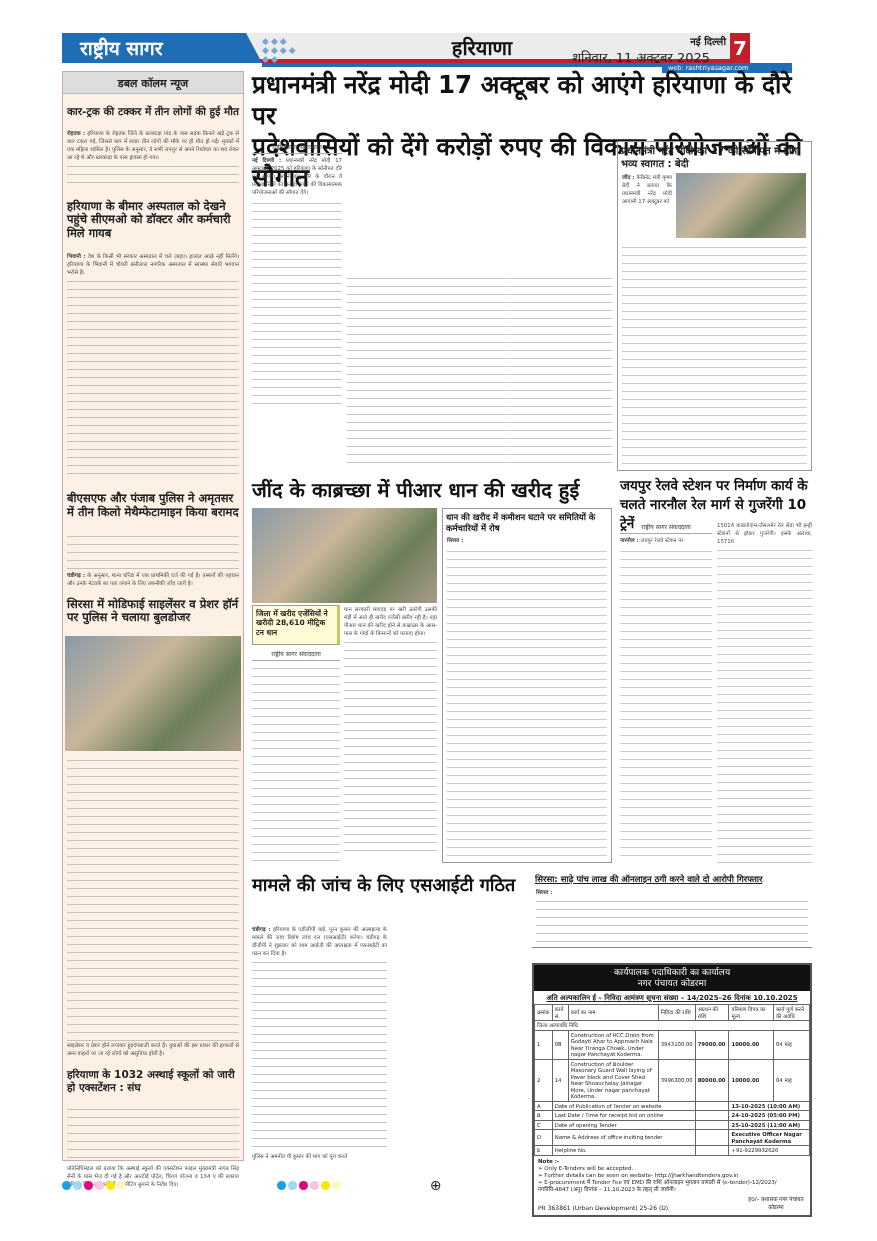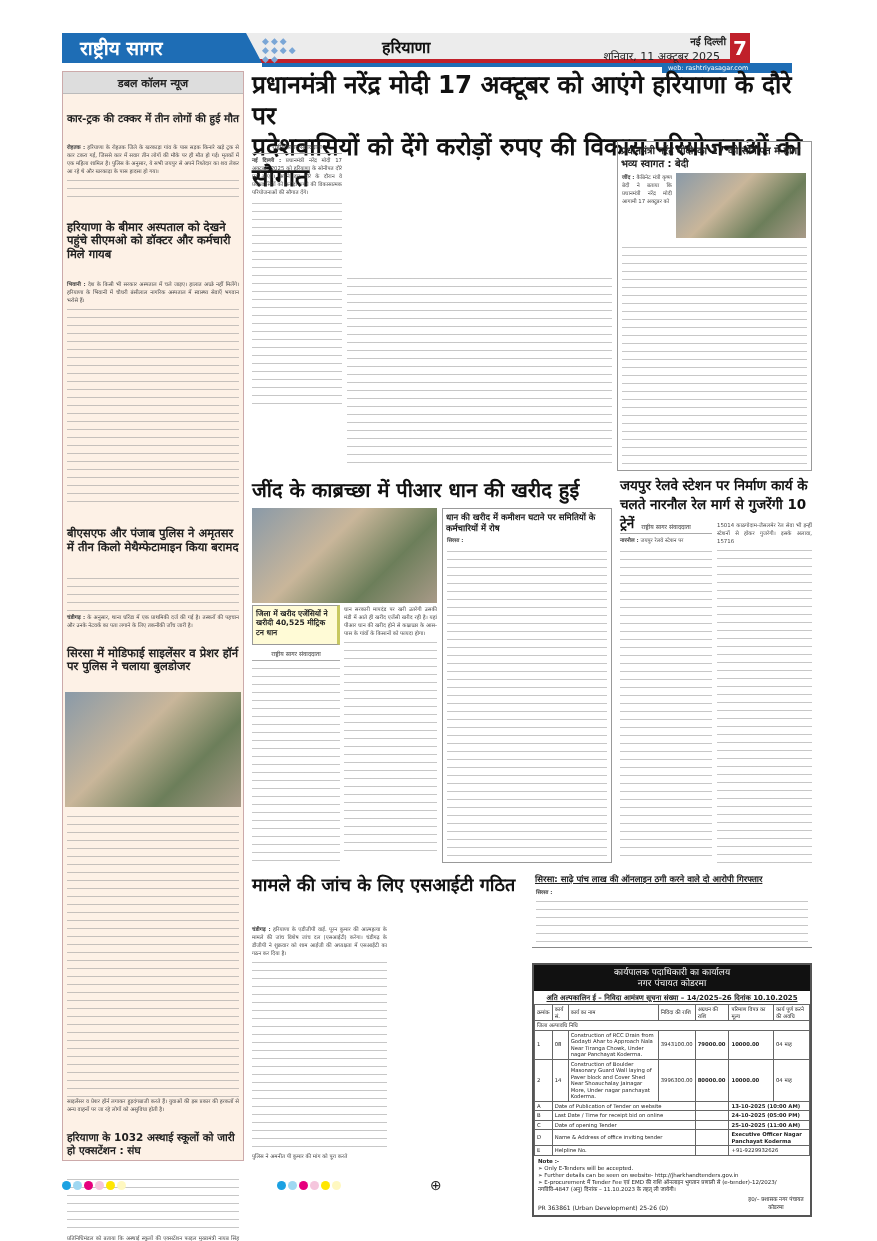--- a/index.html
+++ b/index.html
@@ -1,29 +1,29 @@
 <!DOCTYPE html>
 <html><head>
 <meta charset="utf-8">
 <style>
 *{box-sizing:border-box;margin:0;padding:0}
 body{width:877px;height:1241px;background:#fff;font-family:"DejaVu Sans",sans-serif;color:#222;position:relative;overflow:hidden}
 .page{position:absolute;left:62px;top:33px;width:750px;height:1180px}
 .masthead{position:absolute;left:0;top:0;width:688px;height:30px;background:#ececec;border-bottom:4px solid #c0202a}
 .mh-logo{position:absolute;left:0;top:0;width:200px;height:30px;background:#1e6db5;color:#fff;font-weight:bold;font-size:19px;line-height:30px;padding-left:18px;clip-path:polygon(0 0,92% 0,100% 100%,0 100%)}
 .mh-dots{position:absolute;left:200px;top:4px;color:#7aa6d6;font-size:9px;letter-spacing:2px;line-height:9px}
-.mh-section{position:absolute;left:320px;top:0;width:200px;font-weight:bold;font-size:16px;line-height:30px;color:#111}
+.mh-section{position:absolute;left:320px;top:0;width:200px;text-align:center;font-weight:bold;font-size:20px;line-height:30px;color:#111}
 .mh-city{position:absolute;right:24px;top:1px;font-size:10px;font-weight:bold;text-align:right}
-.mh-date{position:absolute;right:30px;top:15px;font-size:11px;text-align:right}
+.mh-date{position:absolute;right:40px;top:15px;font-size:13px;text-align:right}
 .mh-page{position:absolute;right:0;top:0;width:20px;height:30px;background:#c0202a;color:#fff;font-weight:bold;font-size:20px;text-align:center;line-height:30px}
 .mh-web{position:absolute;right:20px;top:30px;height:10px;background:#1e6db5;color:#fff;font-size:6.5px;padding:1px 6px;width:130px}
 .blue-strip{position:absolute;left:200px;top:30px;width:400px;height:4px;background:#1e6db5}
 .col-left{position:absolute;left:0;top:38px;width:182px;height:1090px;background:#fdf1e6;border:1px solid #caa;}
 .dc-title{background:#ddd;text-align:center;font-weight:bold;font-size:11px;padding:3px 0;border-bottom:1px solid #bbb}
-.hl{font-weight:bold;color:#222;padding:18px 4px;line-height:1.2}
+.hl{font-weight:bold;color:#222;padding:11px 4px;line-height:1.2}
 .hl-sm{font-size:10.5px}
 .hl-md{font-size:11.5px}
 .body-t{font-size:5.4px;line-height:8px;color:#444;padding:0 4px;text-align:justify}
 .lines{height:100%;background:repeating-linear-gradient(#fff0 0 5px,#999 5px 6px,#fff0 6px 8px);opacity:.55}
 .photo{background:linear-gradient(135deg,#8a9aa8,#c9b69a 40%,#6c7e5a 70%,#a89a88);position:relative}
 .main-head{position:absolute;left:190px;top:36px;width:560px;font-weight:bold;font-size:24.5px;line-height:31px;color:#111}
 .byline{font-size:6px;color:#333;text-align:center;padding:2px 0;border-bottom:1px solid #aaa}
 .redbar{background:#b81e26;color:#fff;font-weight:bold;font-size:8px;text-align:center;padding:3px}
 .box{border:1px solid #999}
 .h-red{font-weight:bold;font-size:9.5px;padding:3px;line-height:1.25}
@@ -122,21 +122,21 @@
       <div class="photo" style="width:130px;height:65px"></div>
     </div>
     <div style="height:225px;margin:4px">
         <div class="lines"></div>
       </div>
   </div>
 
   <div class="big-head" style="position:absolute;left:190px;top:443px;width:360px;font-size:20px">जींद के काब्रच्छा में पीआर धान की खरीद हुई शुरू</div>
   <div class="photo" style="position:absolute;left:190px;top:475px;width:185px;height:95px"></div>
   <div class="box" style="position:absolute;left:190px;top:572px;width:88px;height:40px;background:#fffbd6;border-right:3px solid #c8c860">
-    <div class="h-red" style="font-size:7.5px">जिला में खरीद एजेंसियों ने खरीदी 40,525 मीट्रिक टन धान</div>
+    <div class="h-red" style="font-size:7.5px">जिला में खरीद एजेंसियों ने खरीदी 28,610 मीट्रिक टन धान</div>
   </div>
   <div style="position:absolute;left:190px;top:615px;width:88px">
     <div class="byline">राष्ट्रीय सागर संवाददाता</div>
     <div class="body-t" style="padding:2px 0;height:205px">
         <div class="lines"></div>
       </div>
   </div>
   <div style="position:absolute;left:282px;top:572px;width:93px">
     <div class="body-t" style="padding:0"><span>धान सरकारी मापदंड पर खरी उतरेगी उसकी मंडी में आते ही खरीद एजेंसी खरीद रही है। यहां पीआर धान की खरीद होने से काब्रच्छा के आस-पास के गांवों के किसानों को फायदा होगा।</span></div>
     <div style="height:215px">

